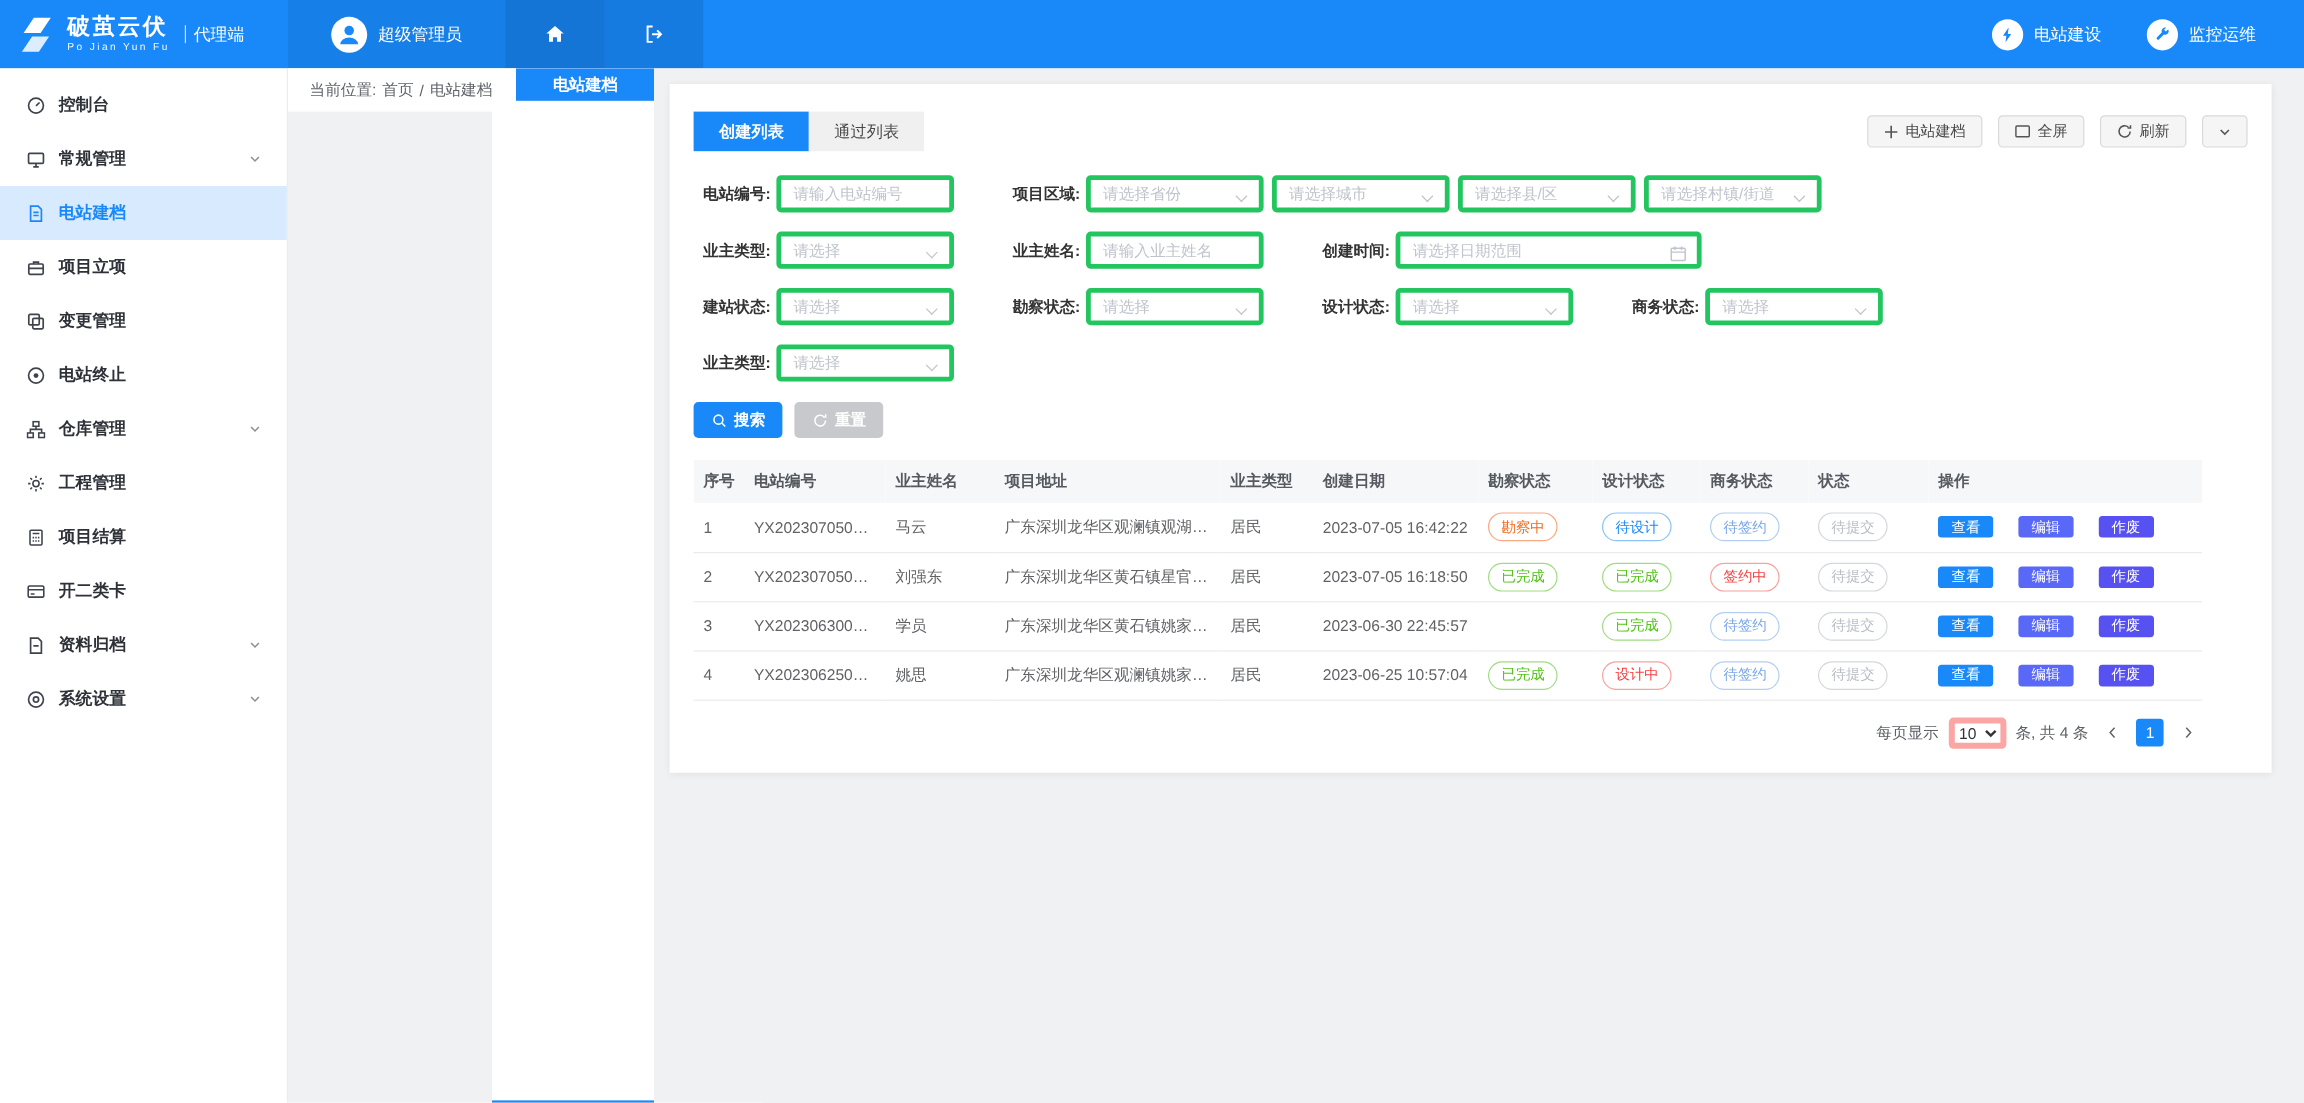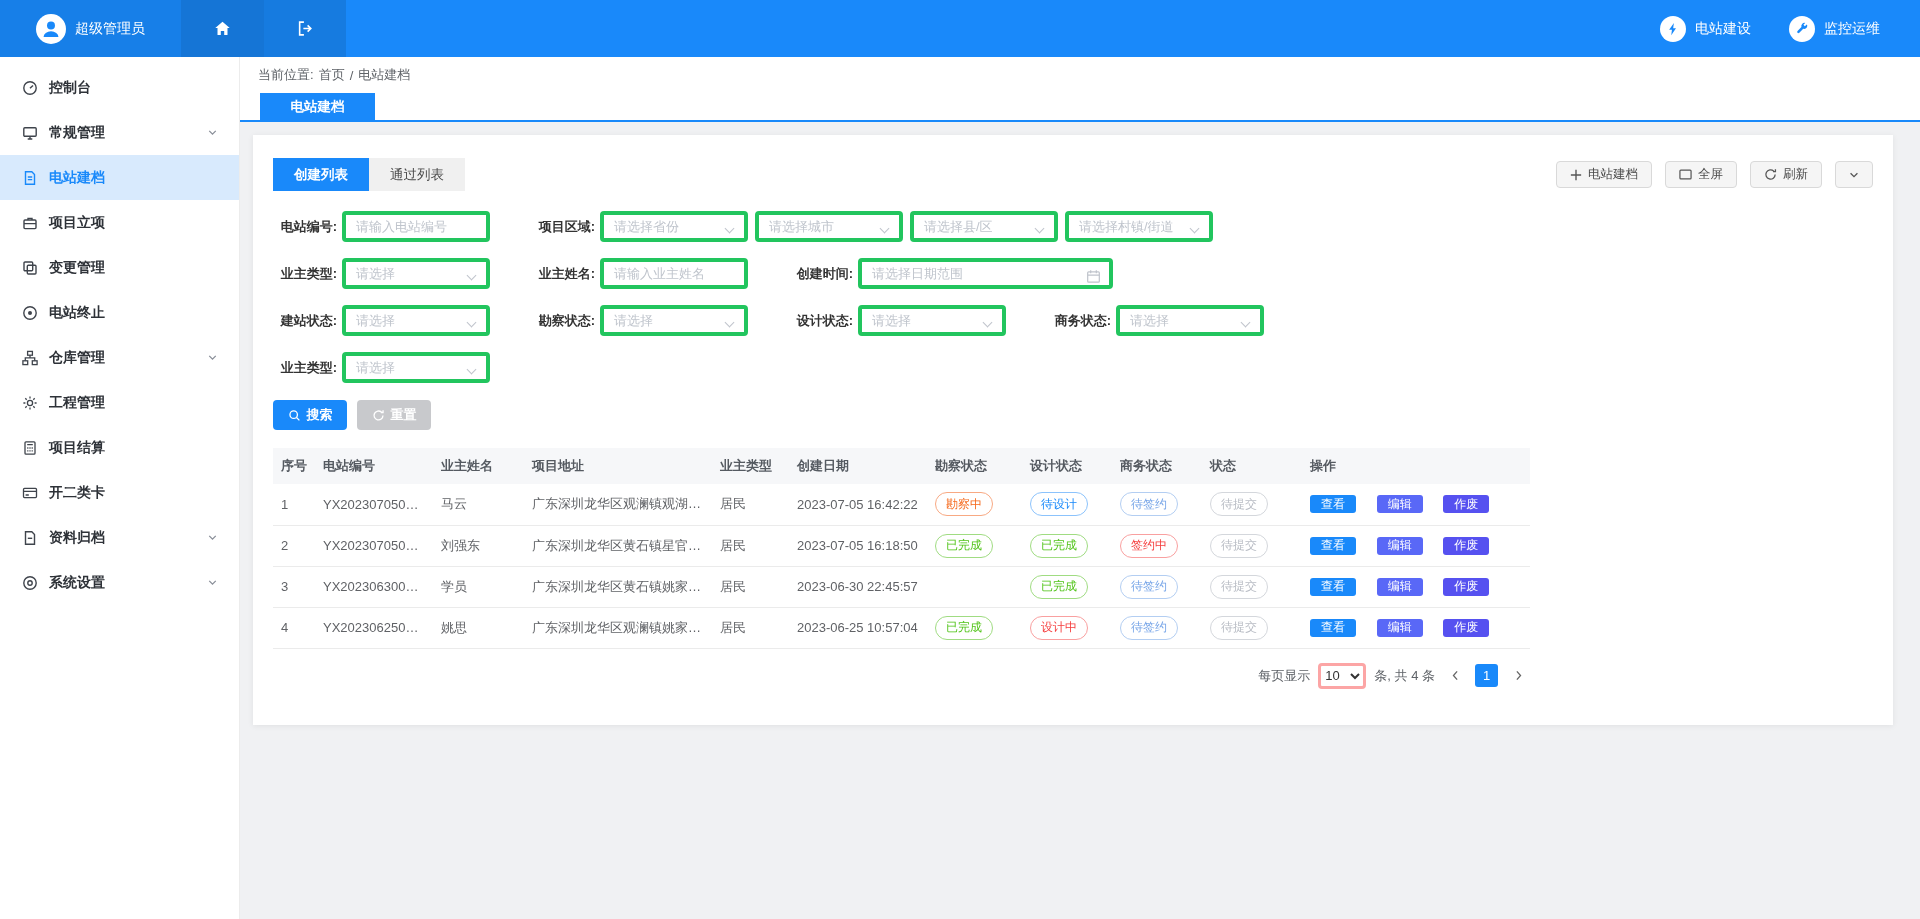--- a/index.html
+++ b/index.html
@@ -25,21 +25,21 @@
 
   
   .body-row{display:flex;height:862px}
   .sidebar{width:240px;background:#fff;border-right:1px solid #ececec;padding-top:8px;flex-shrink:0}
   .side-item{height:45px;display:flex;align-items:center;padding:0 20px 0 22px;gap:11px;color:#2e3238;font-size:14px;font-weight:600;cursor:pointer}
   .side-item .sicon{display:flex;align-items:center;color:#3f444c}
   .side-item.active{background:#d8eafd;color:#1989fa}
   .side-item.active .sicon{color:#1989fa}
   .side-item .chev{margin-left:auto;display:flex;align-items:center}
 
-  .main{flex:1;display:flex;flex-direction:column;background:#f0f1f3;min-width:0}
+  .main{flex:1;display:flex;flex-direction:row;background:#f0f1f3;min-width:0}
   .breadcrumb-bar{height:36px;background:#fff;display:flex;align-items:center;padding-left:18px;font-size:13px;color:#5f6368;gap:5px}
   .tab-row{background:#fff;padding-left:20px;border-bottom:2px solid #1989fa;display:flex}
   .page-tab{width:115px;height:27px;background:#1989fa;color:#fff;display:flex;align-items:center;justify-content:center;font-size:13.5px;font-weight:600;cursor:pointer}
 
   .content{flex:1;padding:13px 27px 0 13px}
   .card{background:#fff;min-height:551px;box-shadow:0 1px 6px rgba(0,0,0,.07);padding:23px 20px 0 20px}
 
   
   .card-top{display:flex;align-items:center}
   .itabs{display:flex}
@@ -81,29 +81,43 @@
   .badge[data-color="green"]{color:#52c41a;border-color:#a0dc82}
   .badge[data-color="blue"]{color:#1989fa;border-color:#8cc3fc}
   .badge[data-color="lightblue"]{color:#78a6e8;border-color:#b3cef2}
   .badge[data-color="gray"]{color:#b8bcc4;border-color:#d4d7dc}
   .abtn{width:46px;height:18px;border:none;border-radius:3px;color:#fff;font-size:12px;margin-right:17px;cursor:pointer;font-family:Liberation Sans, sans-serif}
   .abtn.view{background:#1989fa}
   .abtn.edit{background:#5968f7}
   .abtn.void{background:#5651f0}
 
   
-  .pagination{display:flex;align-items:center;justify-content:flex-end;width:1257px;margin-top:14px;padding-bottom:36px;gap:8px;font-size:13px;color:#5f6368}
-  select.pp{width:48px;height:26px;border:3px solid #fca5a5;border-radius:4px;font-size:13px;color:#333;font-family:inherit;background:#fff}
+  .pagination{display:flex;align-items:center;justify-content:flex-end;width:1257px;margin-top:14px;padding-bottom:20px;gap:8px;font-size:13px;color:#5f6368}
+  select.pp{width:48px;height:26px;border:5px solid #fca5a5;border-radius:4px;font-size:13px;color:#333;font-family:inherit;background:#fff}
   .pg-arrow{width:24px;height:24px;display:flex;align-items:center;justify-content:center;color:#666;cursor:pointer}
   .pg-num{width:23px;height:23px;background:#1989fa;color:#fff;display:flex;align-items:center;justify-content:center;border-radius:3px;font-size:13px;cursor:pointer}
 </style>
 </head>
 <body>
 
 <header class="topbar">
+  <div class="logo-area">
+    <svg class="logo-mark" viewBox="0 0 24 24">
+      <path d="M10 2 L20 2 L14 11 L4 11 Z" fill="#fff"></path>
+      <path d="M9 13 L19 13 L13 22 L3 22 Z" fill="#fff" opacity="0.85"></path>
+    </svg>
+    <div class="logo-text">
+      <div class="logo-title">破茧云伏</div>
+      <div class="logo-sub">Po Jian Yun Fu</div>
+    </div>
+    <div class="portal">
+      <span class="pipe"></span>
+      <span>代理端</span>
+    </div>
+  </div>
 
   <div class="tb-block user-block">
     <span class="avatar">
       <svg viewBox="0 0 16 16" width="22" height="22">
         <circle cx="8" cy="5.4" r="2.9" fill="#1989fa"></circle>
         <path d="M2.6 13.8a5.4 4.2 0 0 1 10.8 0z" fill="#1989fa"></path>
       </svg>
     </span>
     <span>超级管理员</span>
   </div>

